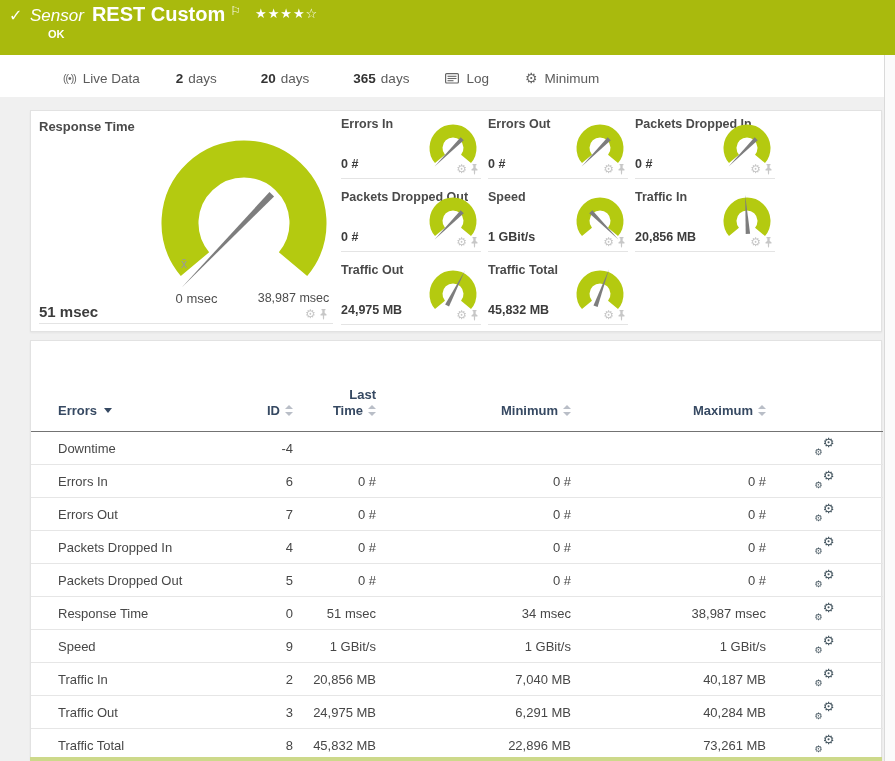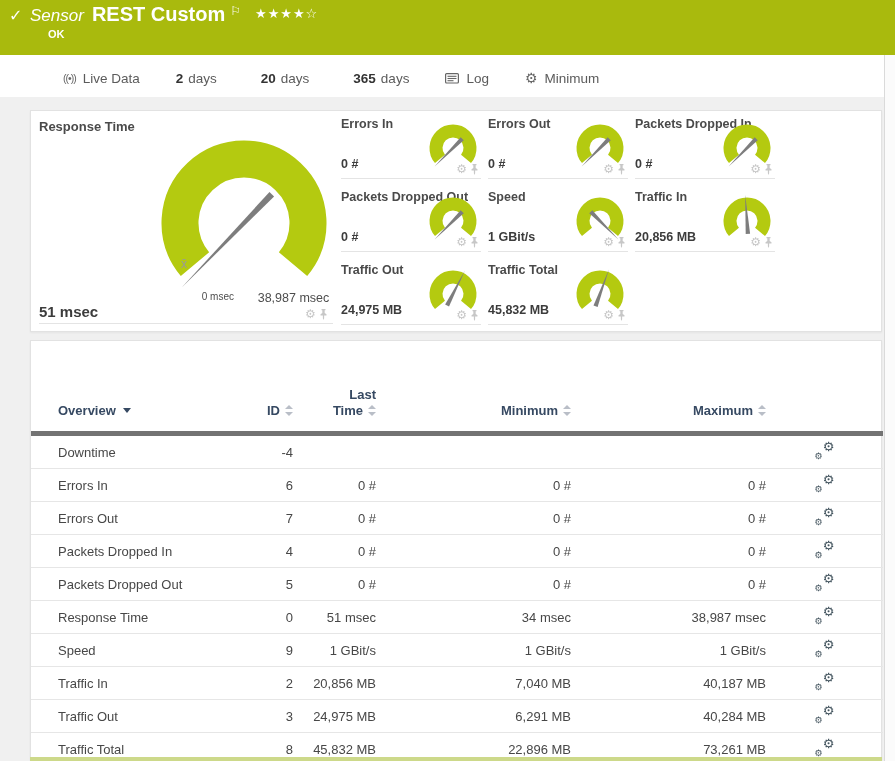--- a/index.html
+++ b/index.html
@@ -30,40 +30,40 @@
   .livedata-glyph{font-size:10.5px;letter-spacing:-1px;color:#666;}
   .gearglyph{font-size:14px;color:#555;}
   
   .panel{position:absolute;left:30px;width:852px;background:#fff;border:1px solid #e2e2e2;box-shadow:0 1px 2px rgba(0,0,0,.05);box-sizing:border-box;}
   .panel.overview{top:110px;height:222px;}
   .panel.tablepanel{top:340px;height:421px;}
   
   .big-label{position:absolute;left:8px;top:8px;font-size:13px;font-weight:bold;color:#4a4a4a;}
   .big-gauge-svg{position:absolute;left:118px;top:22px;}
   .avg-marker{position:absolute;left:150px;top:146px;font-size:12px;color:#9a9a9a;}
-  .big-min{position:absolute;left:128px;top:180px;width:75px;text-align:right;font-size:10px;color:#4d4d4d;}
+  .big-min{position:absolute;left:128px;top:180px;width:75px;text-align:center;font-size:13px;color:#4d4d4d;}
   .big-max{position:absolute;left:205px;top:180px;width:115px;text-align:center;font-size:12.5px;color:#4d4d4d;}
   .big-value{position:absolute;left:8px;top:192px;font-size:15px;font-weight:bold;color:#3c3c3c;}
   .bigcell-border{position:absolute;left:8px;top:212px;width:294px;height:1px;background:#e4e4e4;}
   .cell-icons{display:flex;align-items:center;gap:3px;color:#c7c7c7;}
   .cell-icons .gearglyph-sm{font-size:12px;color:#c7c7c7;cursor:pointer;}
   .cell-icons svg{cursor:pointer;}
   .big-icons{position:absolute;left:274px;top:196px;}
   
   .mini-grid{position:absolute;left:310px;top:0;width:448px;display:flex;flex-wrap:wrap;column-gap:7px;row-gap:5px;}
   .mini-cell{position:relative;width:140px;height:67px;border-bottom:1px solid #e4e4e4;}
   .mini-label{position:absolute;left:0;top:6px;font-size:12.5px;font-weight:bold;color:#4a4a4a;white-space:nowrap;}
   .mini-gauge{position:absolute;right:0;top:7px;}
   .mini-value{position:absolute;left:0;bottom:7px;font-size:12.5px;font-weight:bold;color:#3c3c3c;}
   .mini-icons{position:absolute;right:2px;bottom:2px;}
   .arc{fill:none;stroke:#b4ca10;}
   .needle{fill:#7d7d7d;}
   
   table.channels{width:852px;border-collapse:collapse;table-layout:fixed;}
-  table.channels th{font-size:13px;font-weight:bold;color:#364962;vertical-align:bottom;padding:46px 0 13px 0;border-bottom:5px solid #737373;}
+  table.channels th{font-size:13px;font-weight:bold;color:#364962;vertical-align:bottom;padding:46px 0 13px 0;border-bottom:1px solid #737373;}
   table.channels td{font-size:13px;color:#474747;height:32px;border-bottom:1px solid #e6e6e6;padding:0;}
   .col-name{text-align:left;padding-left:27px !important;}
   .col-num{text-align:right;}
   th.col-name,th.col-num{cursor:pointer;}
   .lv-stack{display:inline-block;text-align:right;line-height:1.2;}
   .sort{position:relative;display:inline-block;width:8px;height:11px;margin-left:5px;vertical-align:-1px;}
   .sort:before{content:"";position:absolute;left:0;top:0;border-left:4px solid transparent;border-right:4px solid transparent;border-bottom:4px solid #b9bec7;}
   .sort:after{content:"";position:absolute;left:0;bottom:0;border-left:4px solid transparent;border-right:4px solid transparent;border-top:4px solid #b9bec7;}
   .caret-down{display:inline-block;width:0;height:0;border-left:4px solid transparent;border-right:4px solid transparent;border-top:5px solid #364962;margin-left:7px;vertical-align:2px;}
   .col-gear{text-align:center;}
@@ -262,21 +262,21 @@
       <col style="width:205px">
         <col style="width:57px">
         <col style="width:83px">
       <col style="width:195px">
         <col style="width:195px">
         <col style="width:117px">
     </colgroup>
     <thead>
       <tr>
         <th class="col-name">
-          <span>Overview</span><span class="caret-down"></span>
+          <span>Errors</span><span class="caret-down"></span>
         </th>
         <th class="col-num">
           <span>ID</span><span class="sort"></span>
         </th>
         <th class="col-num">
           <span class="lv-stack"><span>Last</span><br>
           <span>Time</span><span class="sort"></span></span>
         </th>
         <th class="col-num">
           <span>Minimum</span><span class="sort"></span>

